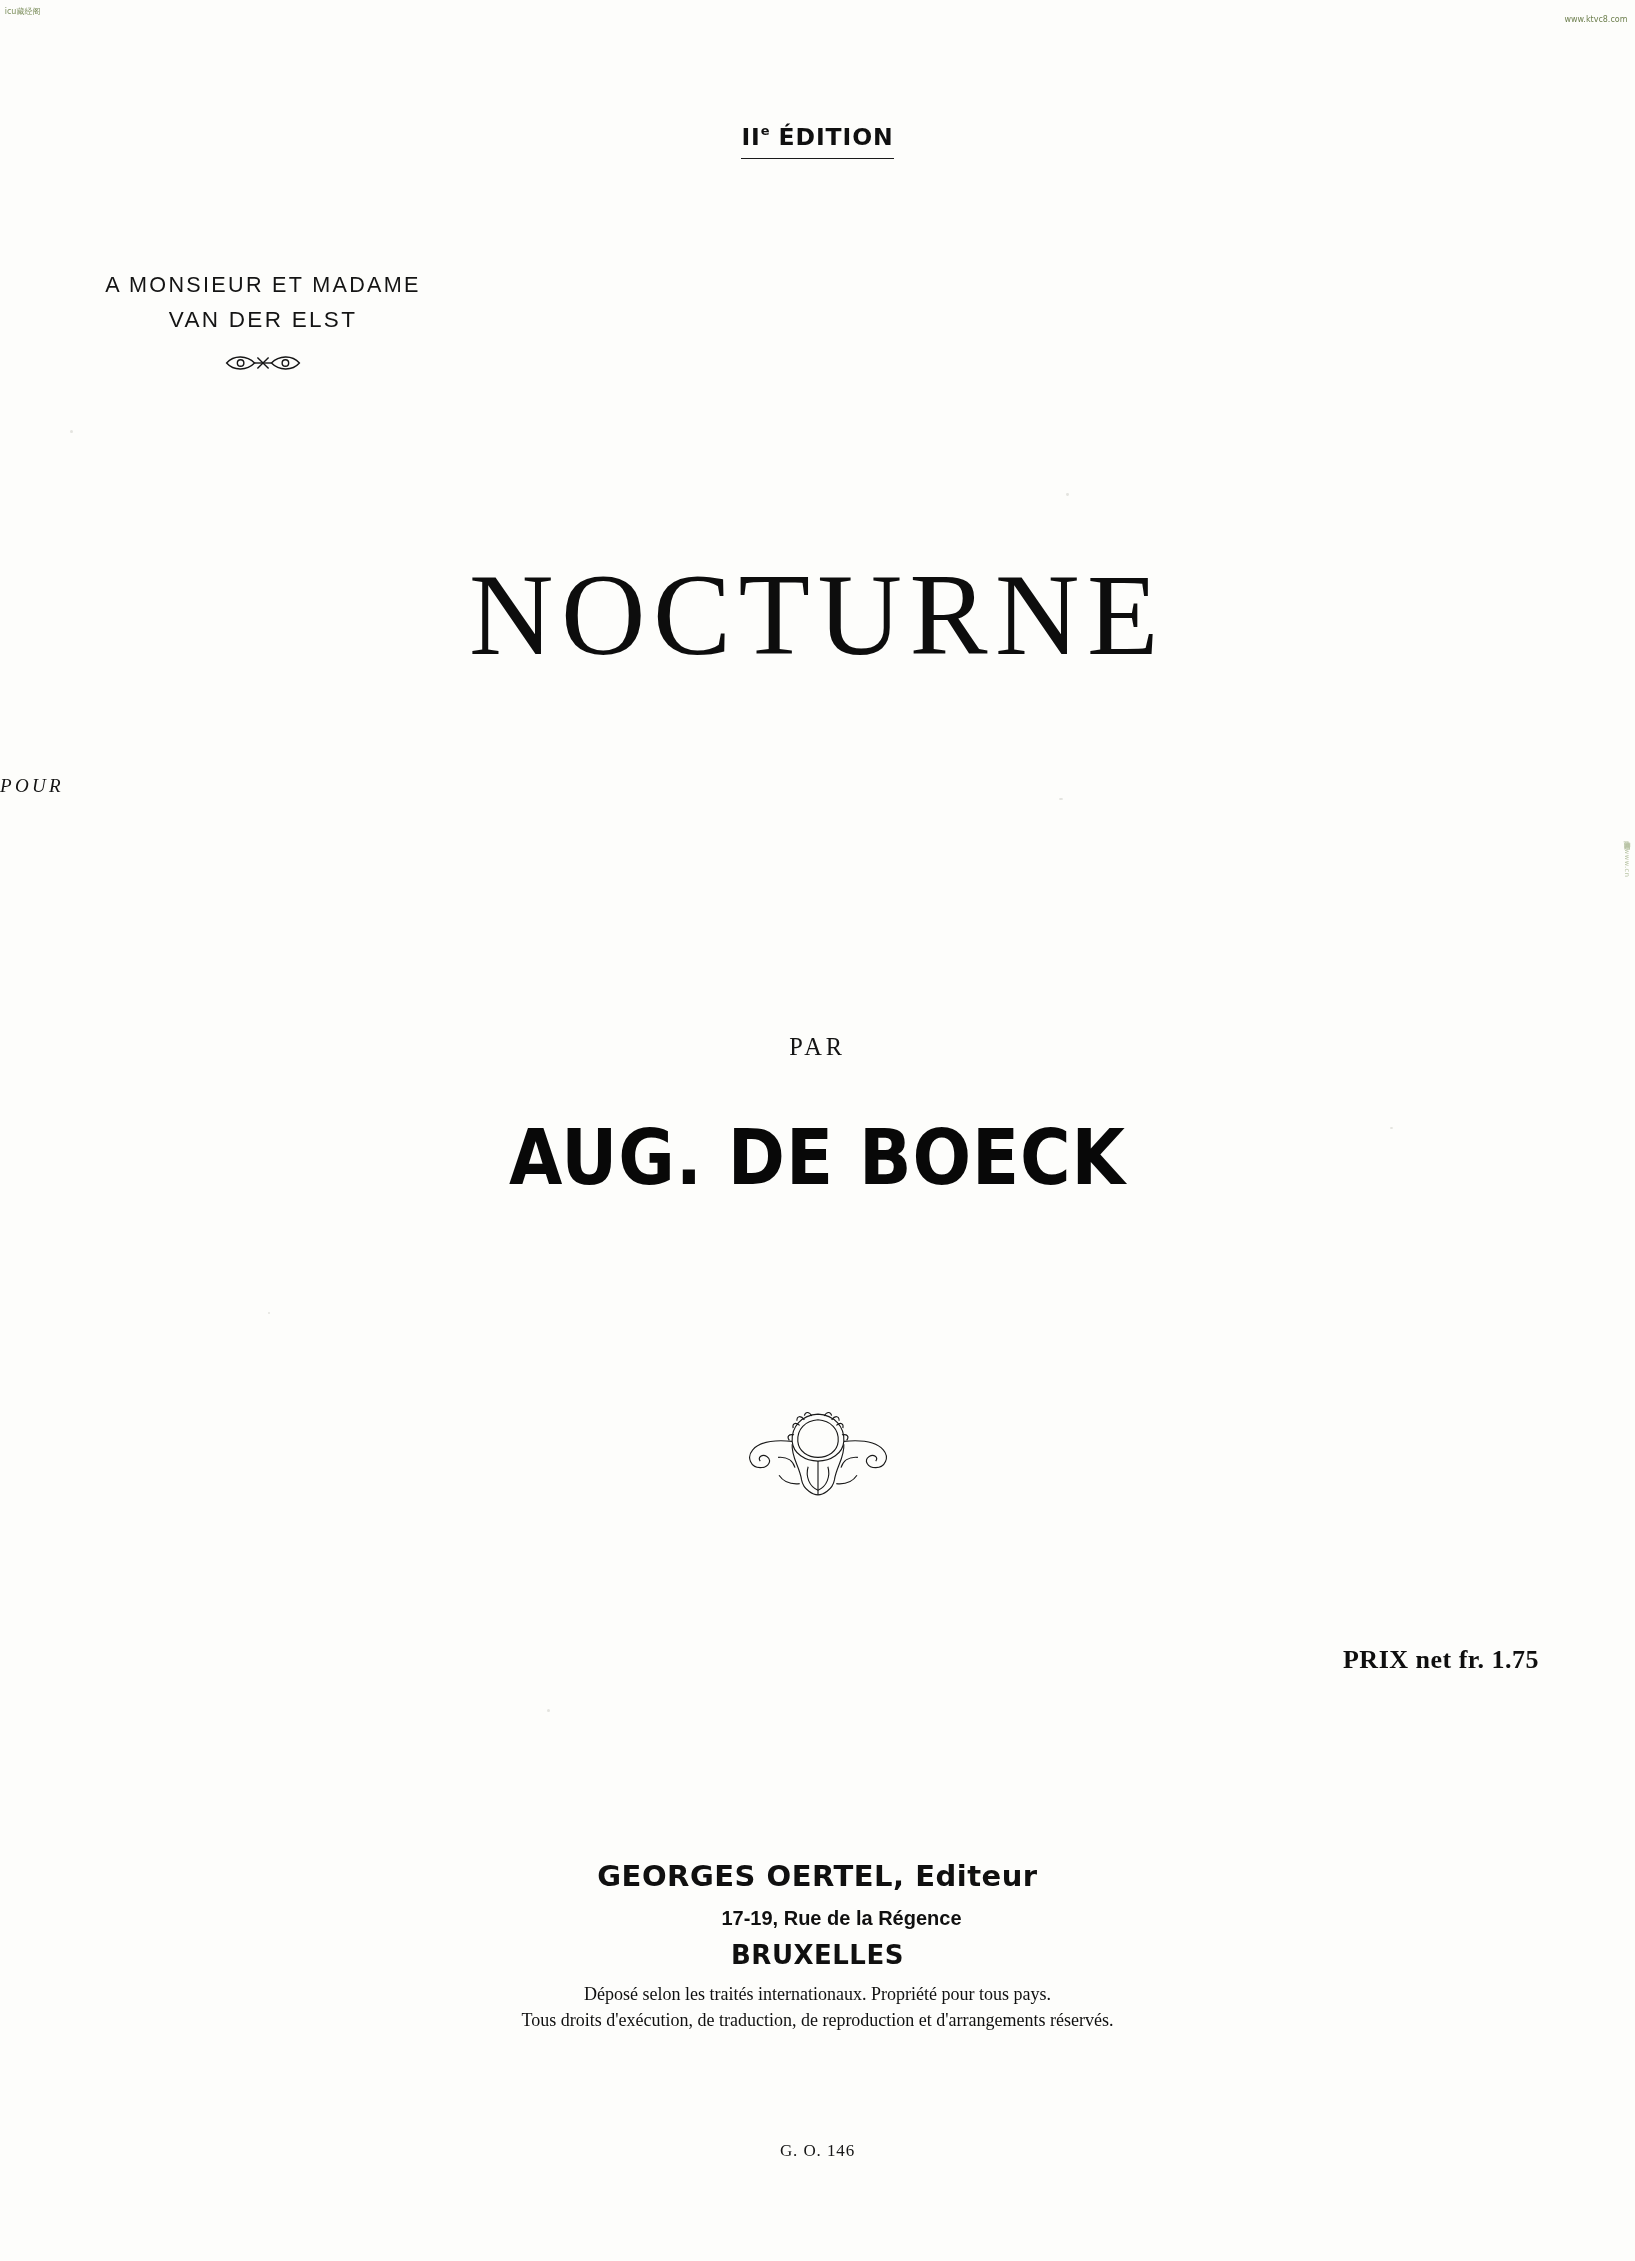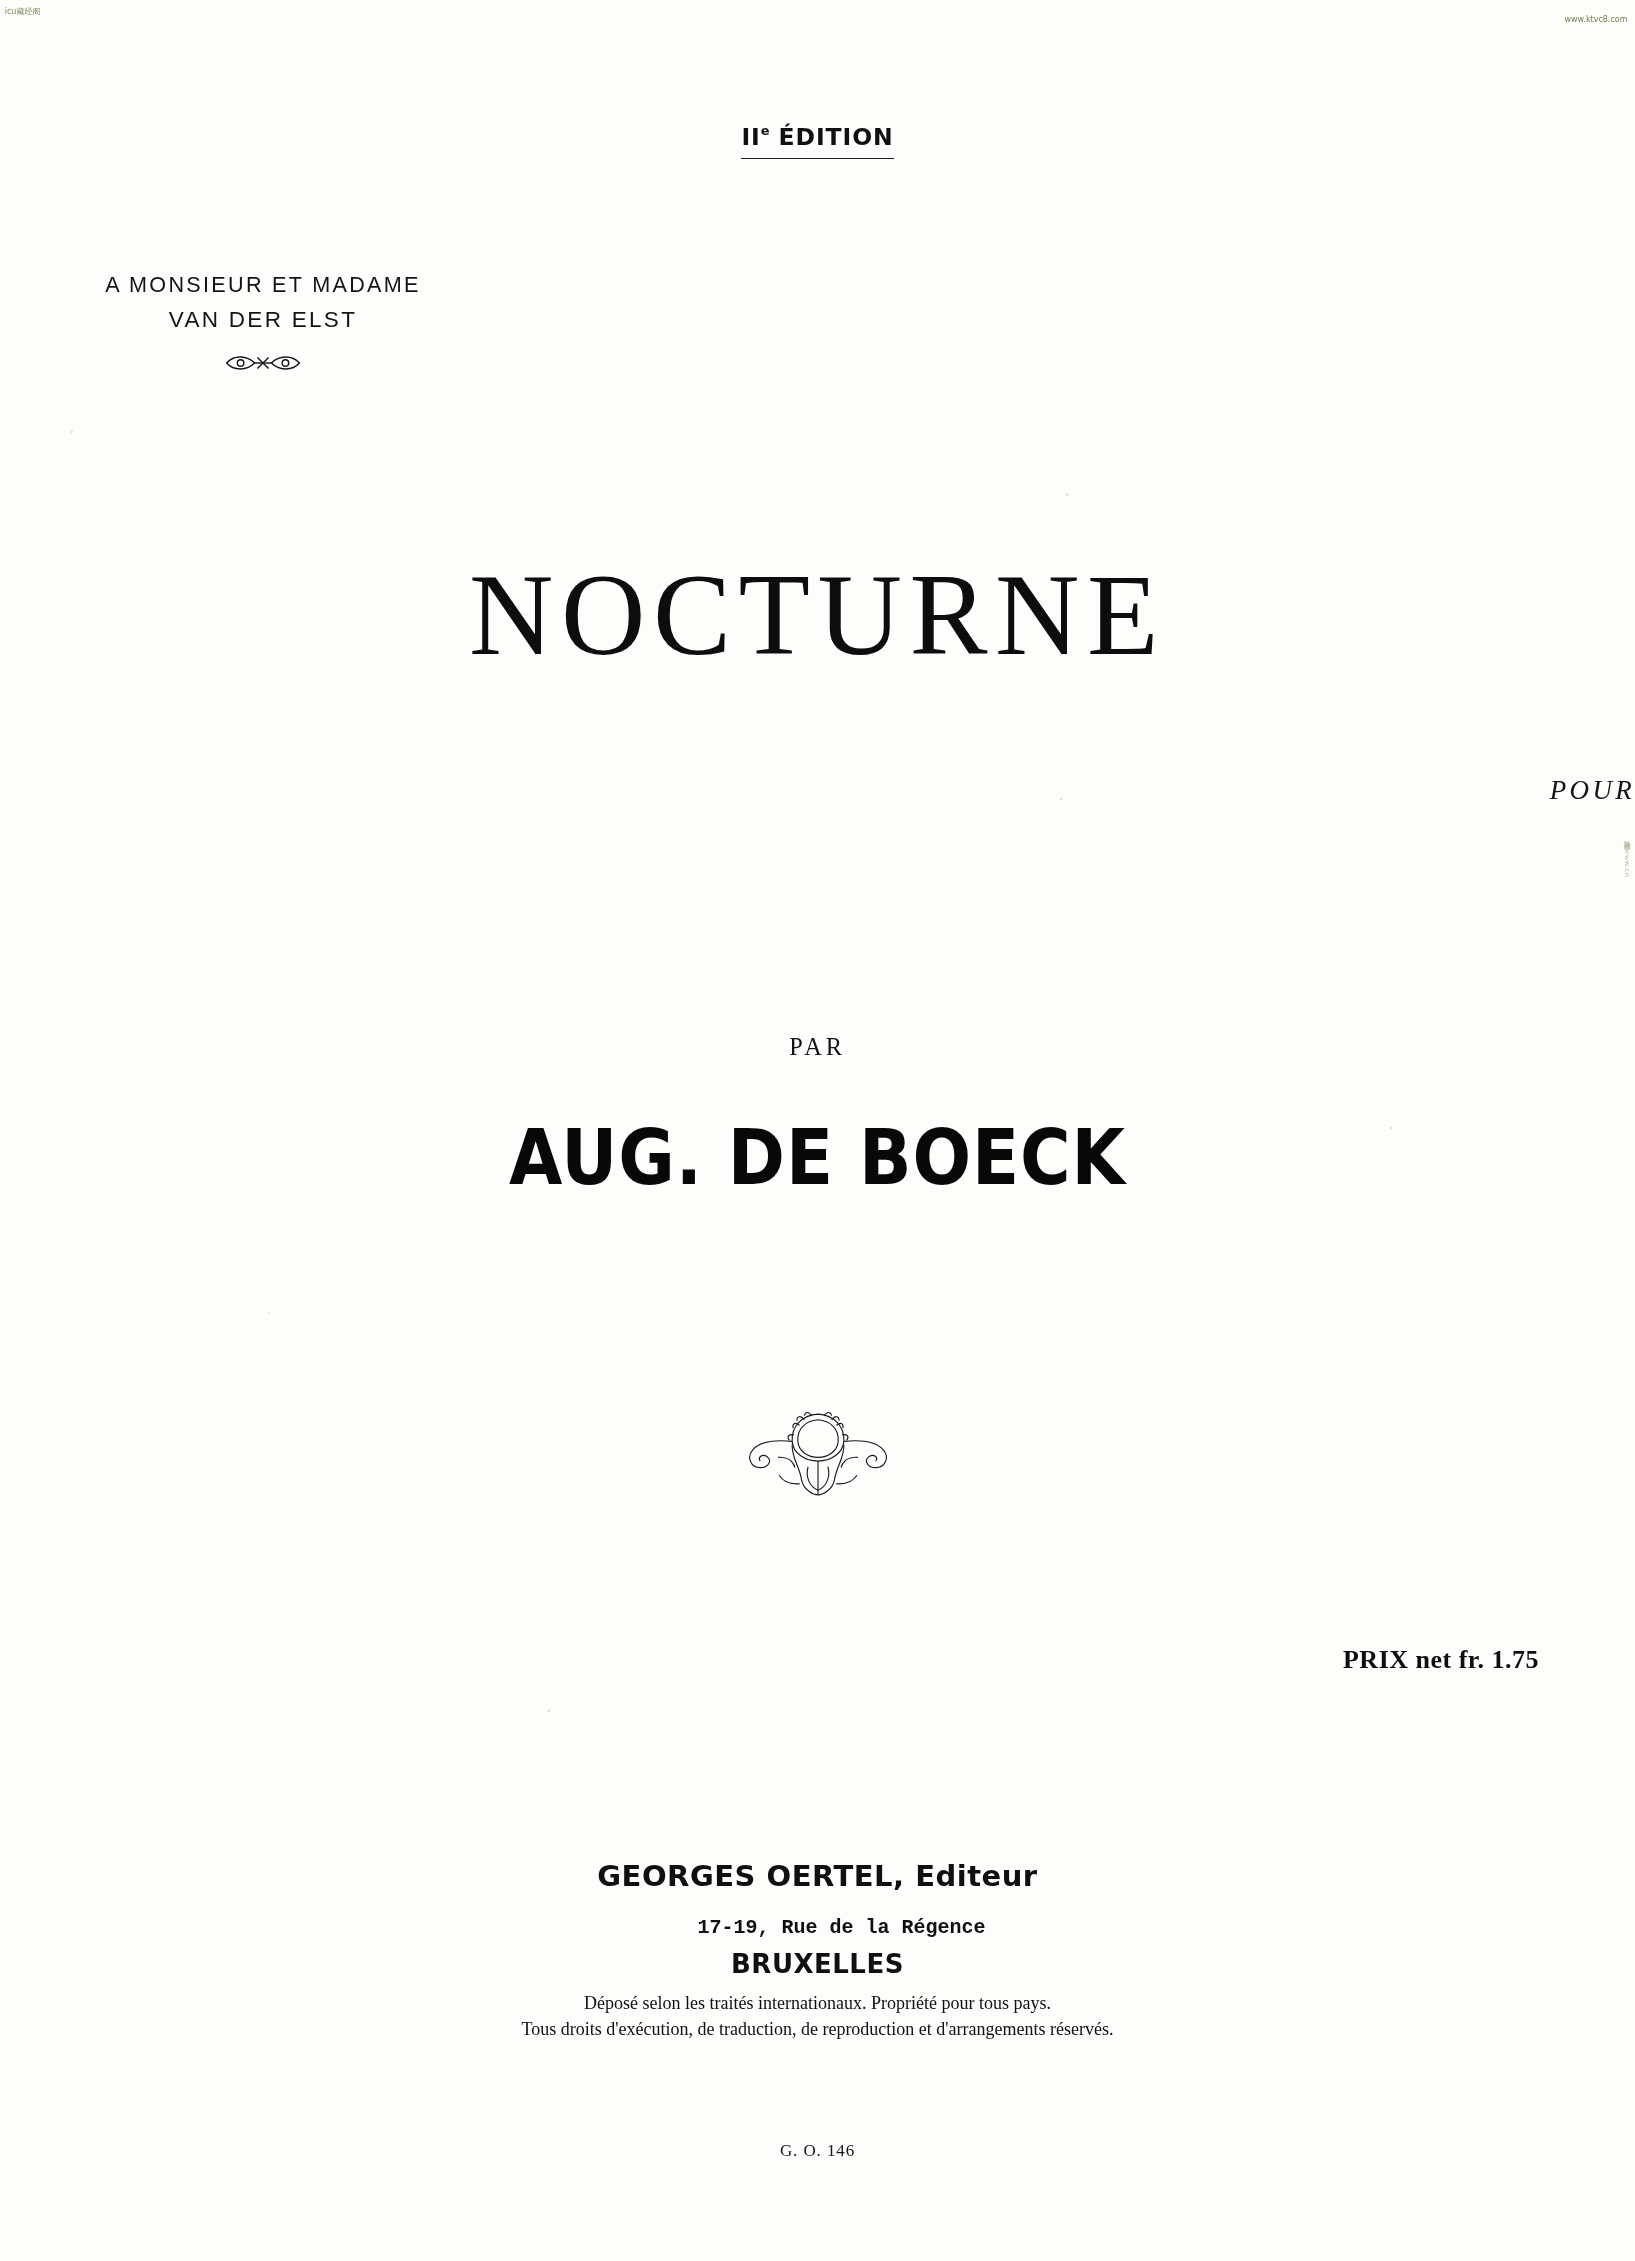--- a/index.html
+++ b/index.html
@@ -125,24 +125,24 @@
     letter-spacing: 7.5px;
     color: #0d0d0d;
     font-weight: 400;
   }
 
   .pour {
     position: absolute;
     left: 0;
     right: 0;
     top: 775px;
-    text-align: right;
+    text-align: left;
     font-family: "Liberation Serif", serif;
     font-style: italic;
-    font-size: 27px;
+    font-size: 19px;
     letter-spacing: 3.3px;
     color: #141414;
   }
 
   .instrument {
     position: absolute;
     left: 0;
     right: 0;
     top: 871px;
     text-align: center;
@@ -210,22 +210,22 @@
     text-align: center;
     color: #101010;
   }
   .pub-name {
     font-family: "DejaVu Sans", sans-serif;
     font-weight: 700;
     font-size: 29px;
     letter-spacing: 0.5px;
   }
   .pub-address {
-    margin-top: 23px;
-    font-family: Liberation Mono, monospace;
+    margin-top: 14px;
+    font-family: Liberation Sans, sans-serif;
     font-weight: 700;
     font-size: 20px;
     padding-left: 48px;
   }
   .pub-city {
     margin-top: 10.3px;
     font-family: "DejaVu Sans", sans-serif;
     font-weight: 700;
     font-size: 26px;
     letter-spacing: 0.5px;

